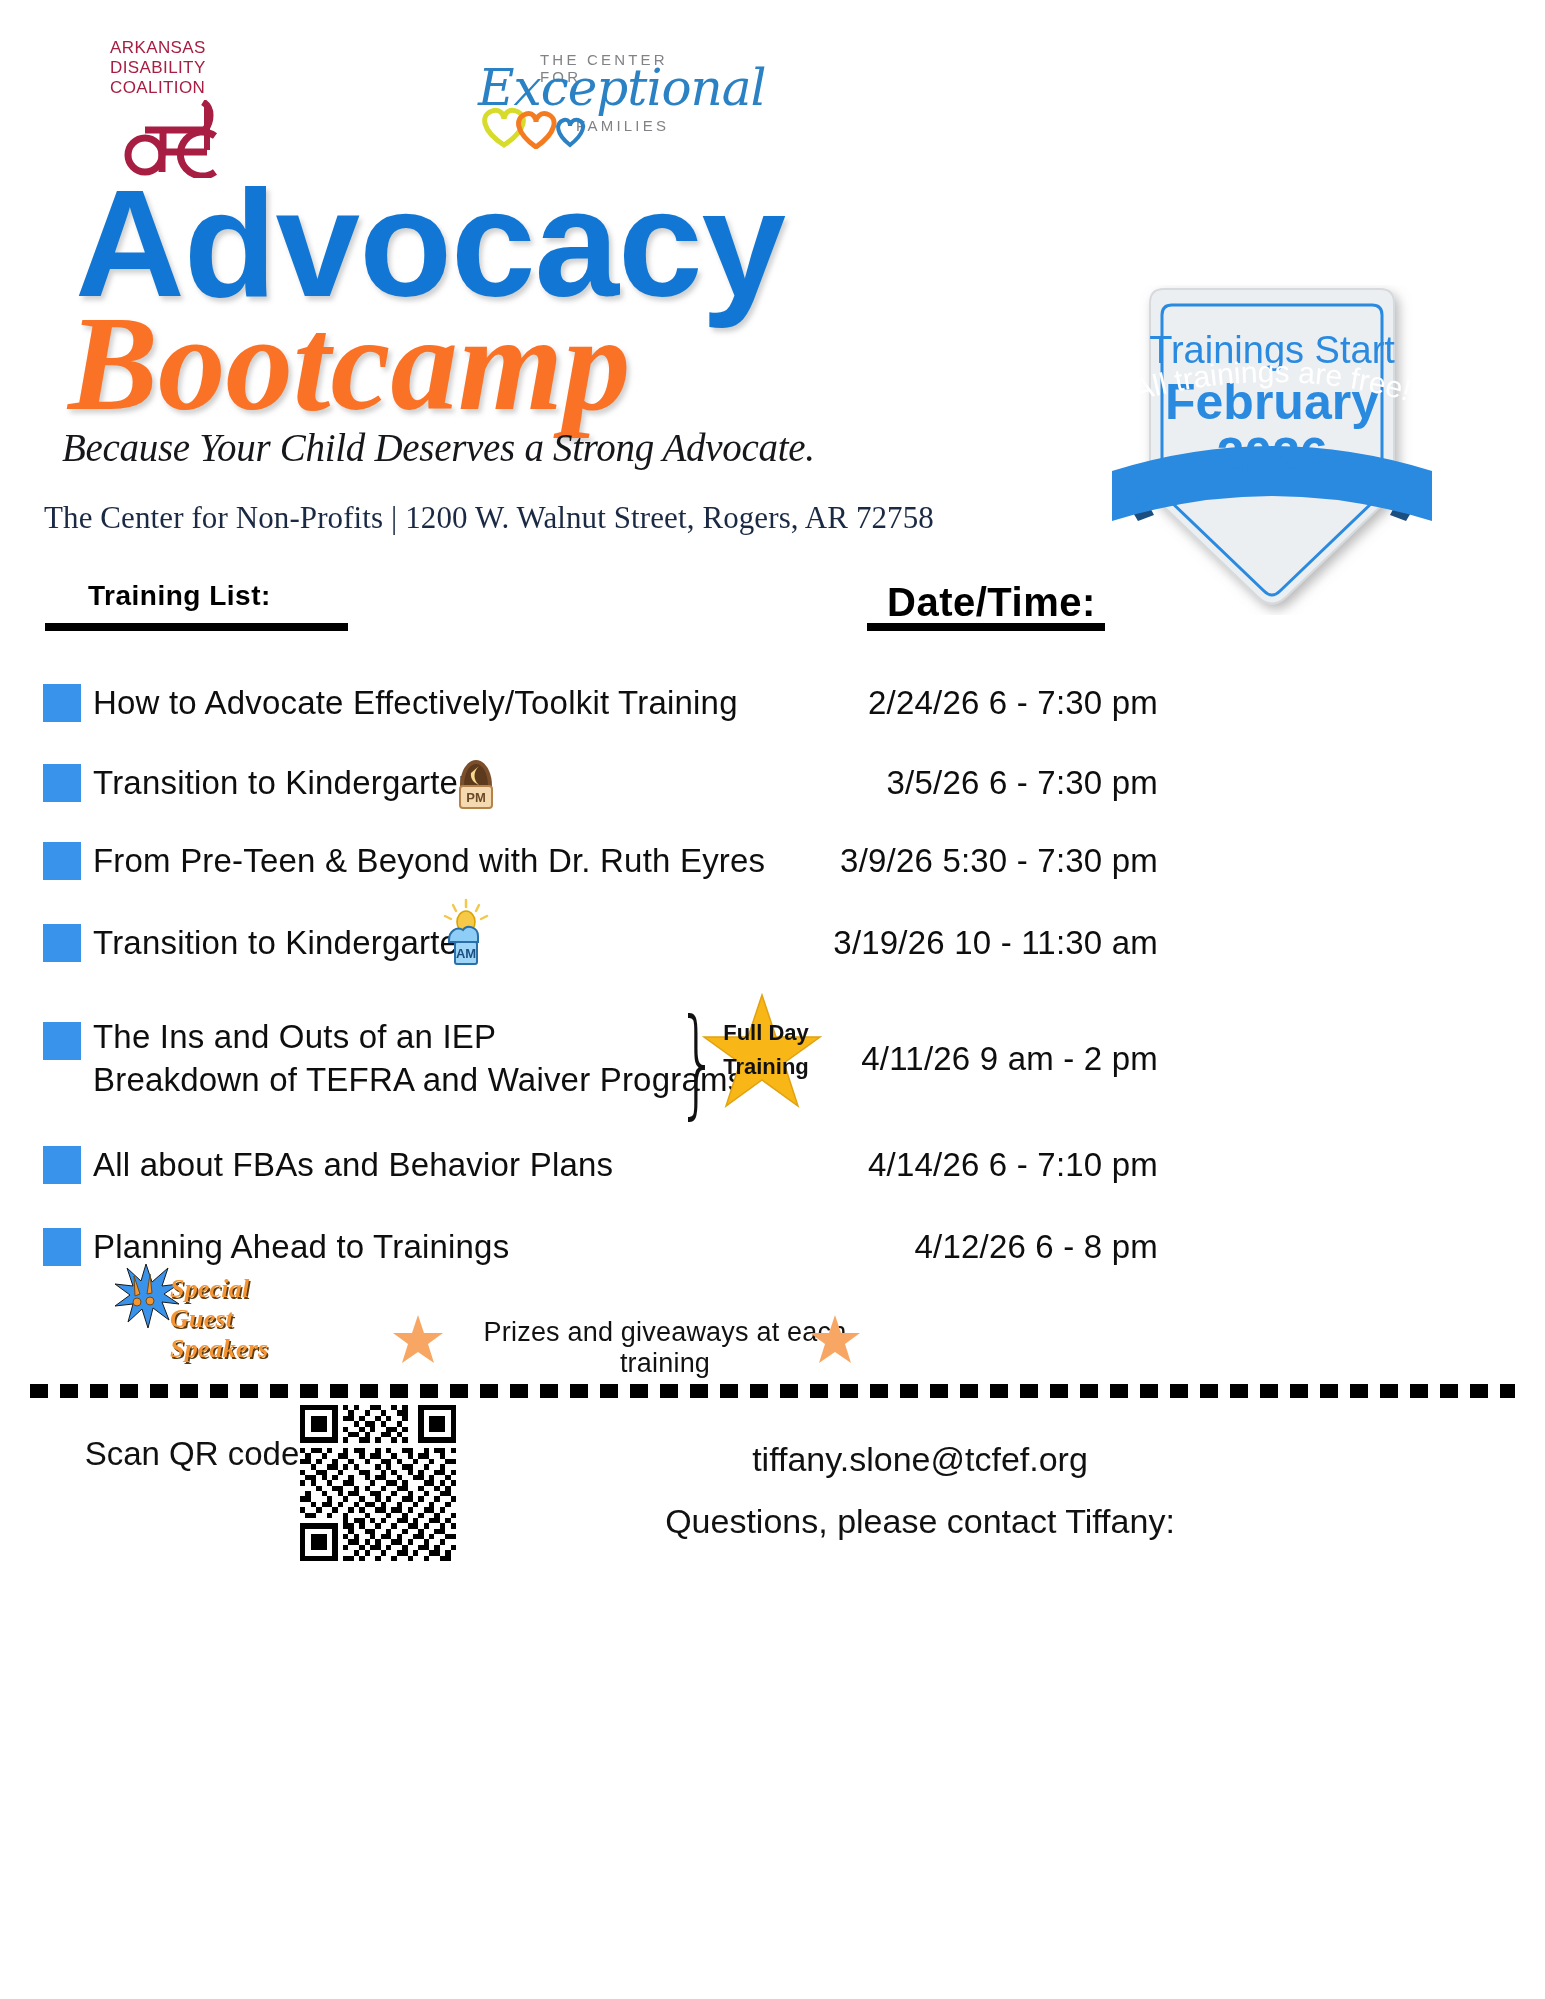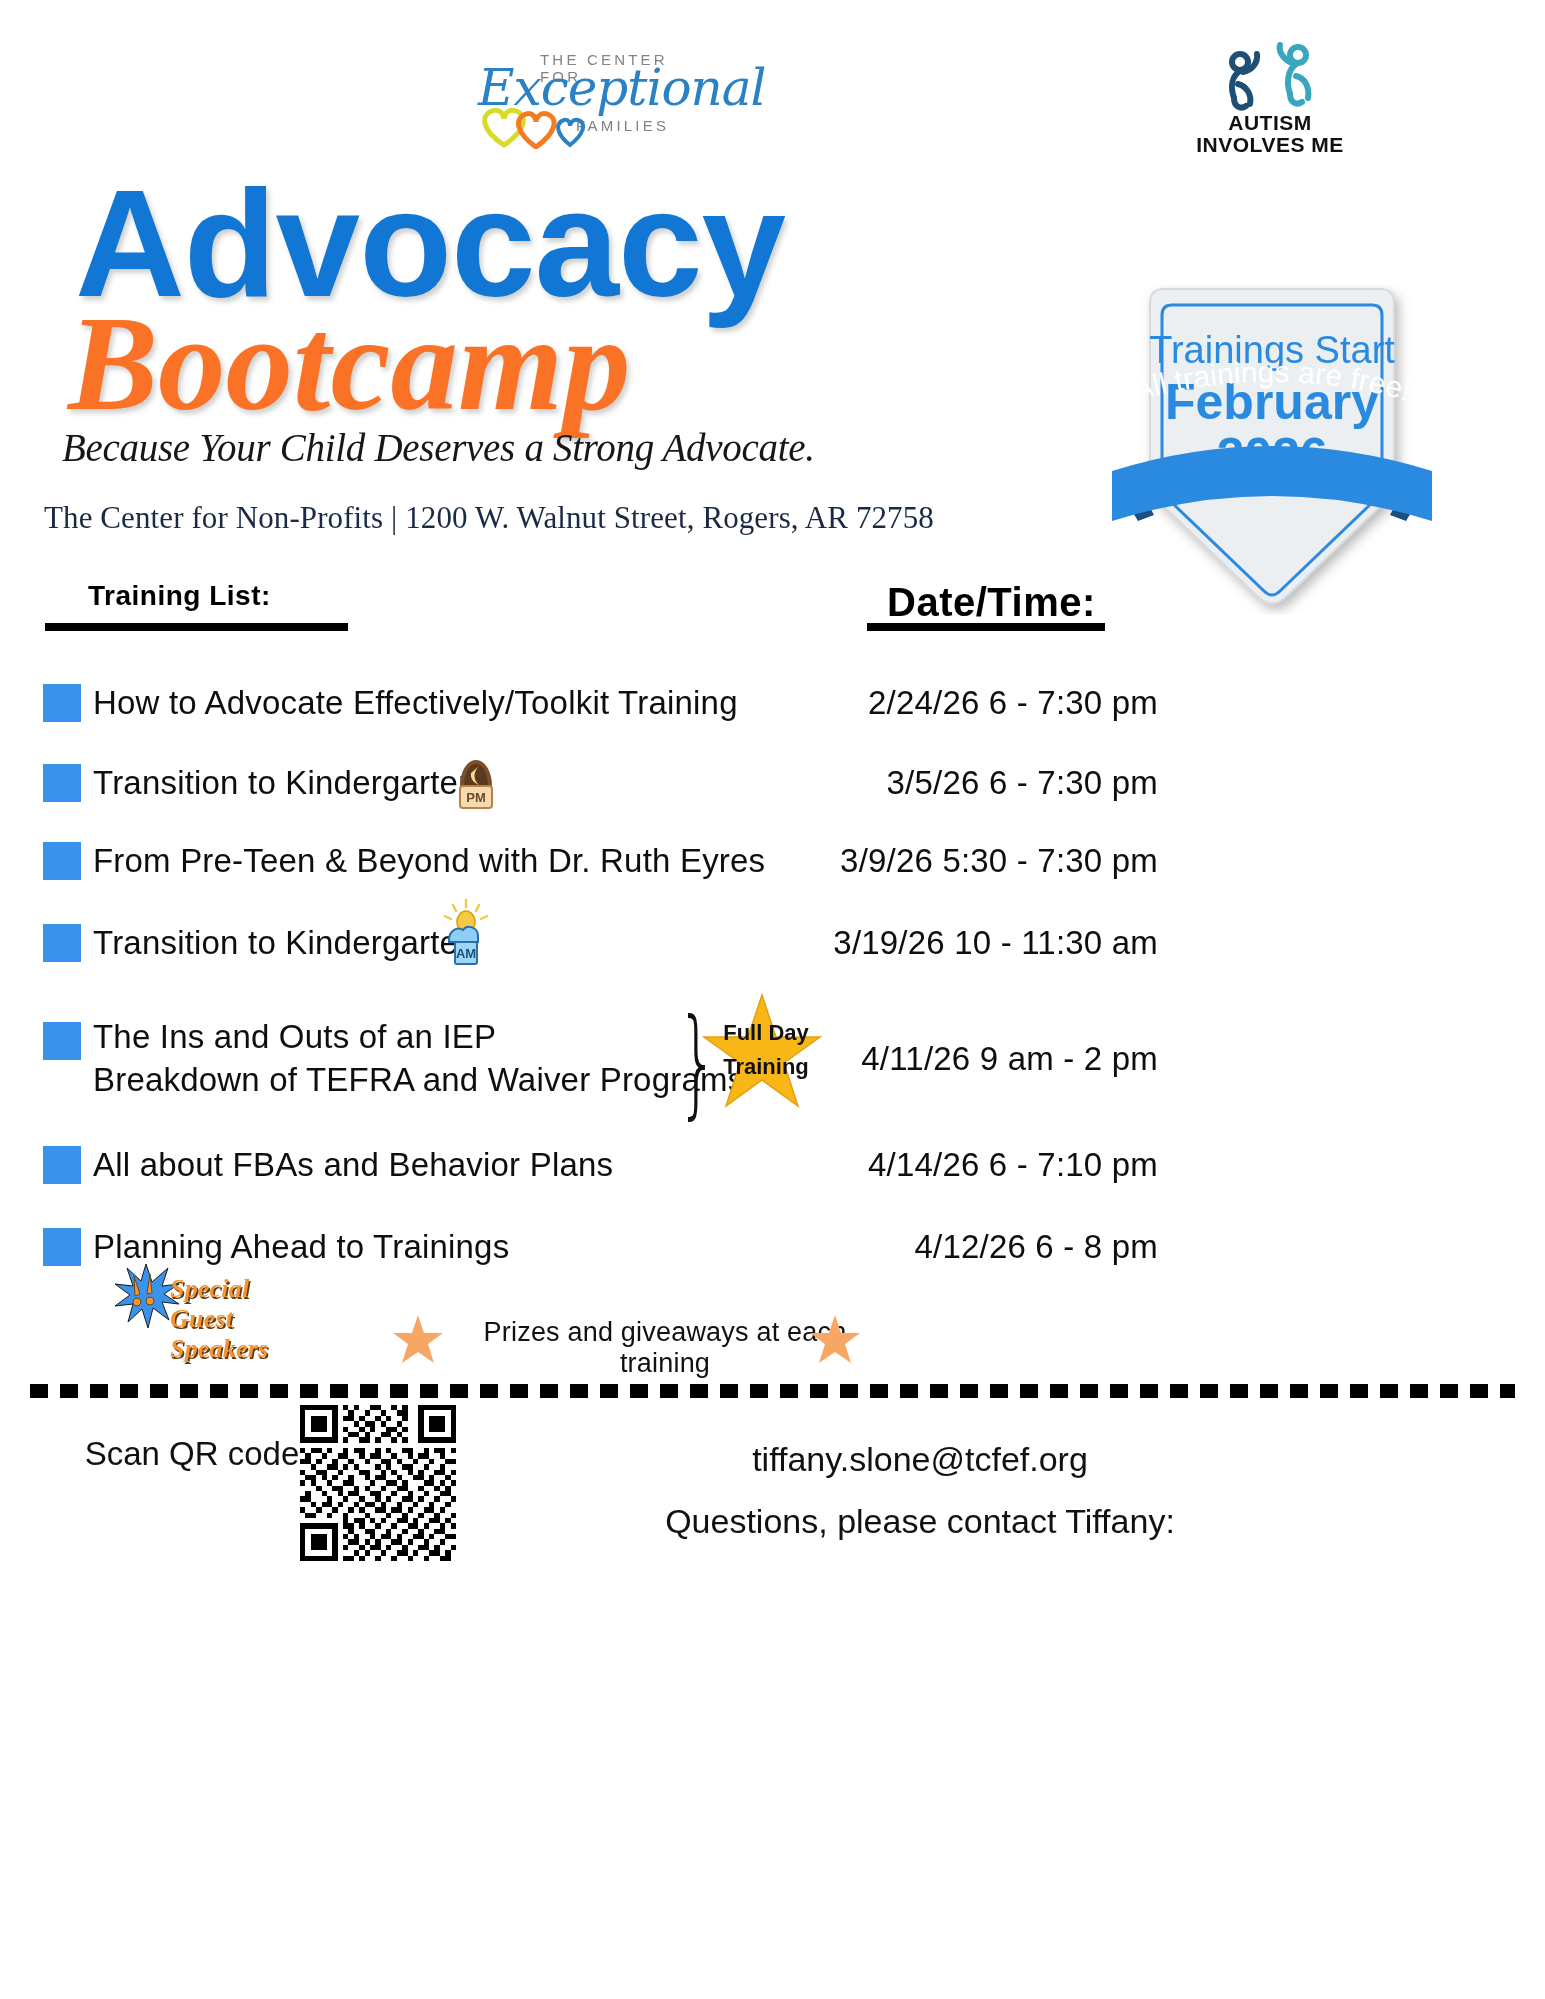--- a/index.html
+++ b/index.html
@@ -135,54 +135,48 @@
     font-size:34px;line-height:62px;color:#111;text-align:center;
   }
 </style>
 </head>
 <body>
 
 <div class="page">
 
   <div class="logo-row">
 
+    <div class="logo-adc">
+      <div class="adc-text">ARKANSAS</div>
+      <div class="adc-text">DISABILITY</div>
+      <div class="adc-text">COALITION</div>
+      <svg width="110" height="78" viewBox="0 0 110 78">
+        <g fill="none" stroke="#a81d42" stroke-width="7">
+          <path d="M88 2 C98 8 96 22 90 30"></path>
+          <path d="M92 6 L92 50" stroke-width="6"></path>
+          <path d="M30 30 L92 30"></path>
+          <path d="M48 30 L48 52 L92 52"></path>
+          <circle cx="30" cy="55" r="17"></circle>
+          <path d="M47 52 L47 72"></path>
+          <path d="M100 36 A22 22 0 1 0 100 72" stroke-width="7"></path>
+        </g>
+      </svg>
+    </div>
 
     <div class="logo-cef">
       <div class="cef-the">THE CENTER FOR</div>
       <div class="cef-exc">Exceptional</div>
       <div class="cef-fam">FAMILIES</div>
       <svg class="cef-hearts" width="120" height="48" viewBox="0 0 120 48">
         <path d="M30 44 C8 30 6 14 18 10 C26 7 30 14 30 18 C30 14 34 7 42 10 C54 14 52 30 30 44Z" fill="none" stroke="#d7dc2a" stroke-width="5"></path>
         <path d="M62 46 C42 32 40 17 52 13 C59 11 62 17 62 21 C62 17 66 11 73 13 C85 17 82 32 62 46Z" fill="none" stroke="#f47b20" stroke-width="5"></path>
         <path d="M96 44 C82 33 81 22 90 19 C95 18 96 22 96 25 C96 22 99 18 104 19 C113 22 110 33 96 44Z" fill="none" stroke="#2a81c4" stroke-width="4"></path>
       </svg>
     </div>
 
-    <div class="logo-autism">
-      <svg width="120" height="70" viewBox="0 0 120 70">
-        <g fill="none" stroke-width="6" stroke-linecap="round">
-          <g stroke="#1f4f73">
-            <circle cx="30" cy="20" r="8"></circle>
-            <path d="M30 29 C22 34 20 44 24 56"></path>
-            <path d="M33 30 C43 28 48 20 47 12"></path>
-            <path d="M24 56 C24 64 30 68 36 64"></path>
-            <path d="M28 42 C36 44 42 52 40 62"></path>
-          </g>
-          <g stroke="#3aa5bf">
-            <circle cx="88" cy="13" r="8"></circle>
-            <path d="M86 22 C78 28 76 40 80 52"></path>
-            <path d="M84 22 C74 18 68 10 70 3"></path>
-            <path d="M80 52 C80 60 86 64 92 60"></path>
-            <path d="M86 34 C94 36 100 44 98 56"></path>
-          </g>
-        </g>
-      </svg>
-      <div class="au-t">AUTISM</div>
-      <div class="au-t">INVOLVES ME</div>
-    </div>
   </div>
 
   <div class="title-adv">Advocacy</div>
   <div class="title-boot">Bootcamp</div>
   <div class="tagline">Because Your Child Deserves a Strong Advocate.</div>
   <div class="address">The Center for Non-Profits | 1200 W. Walnut Street, Rogers, AR 72758</div>
 
   <div class="badge">
     <svg width="320" height="330" viewBox="0 0 320 330">
       <defs>

